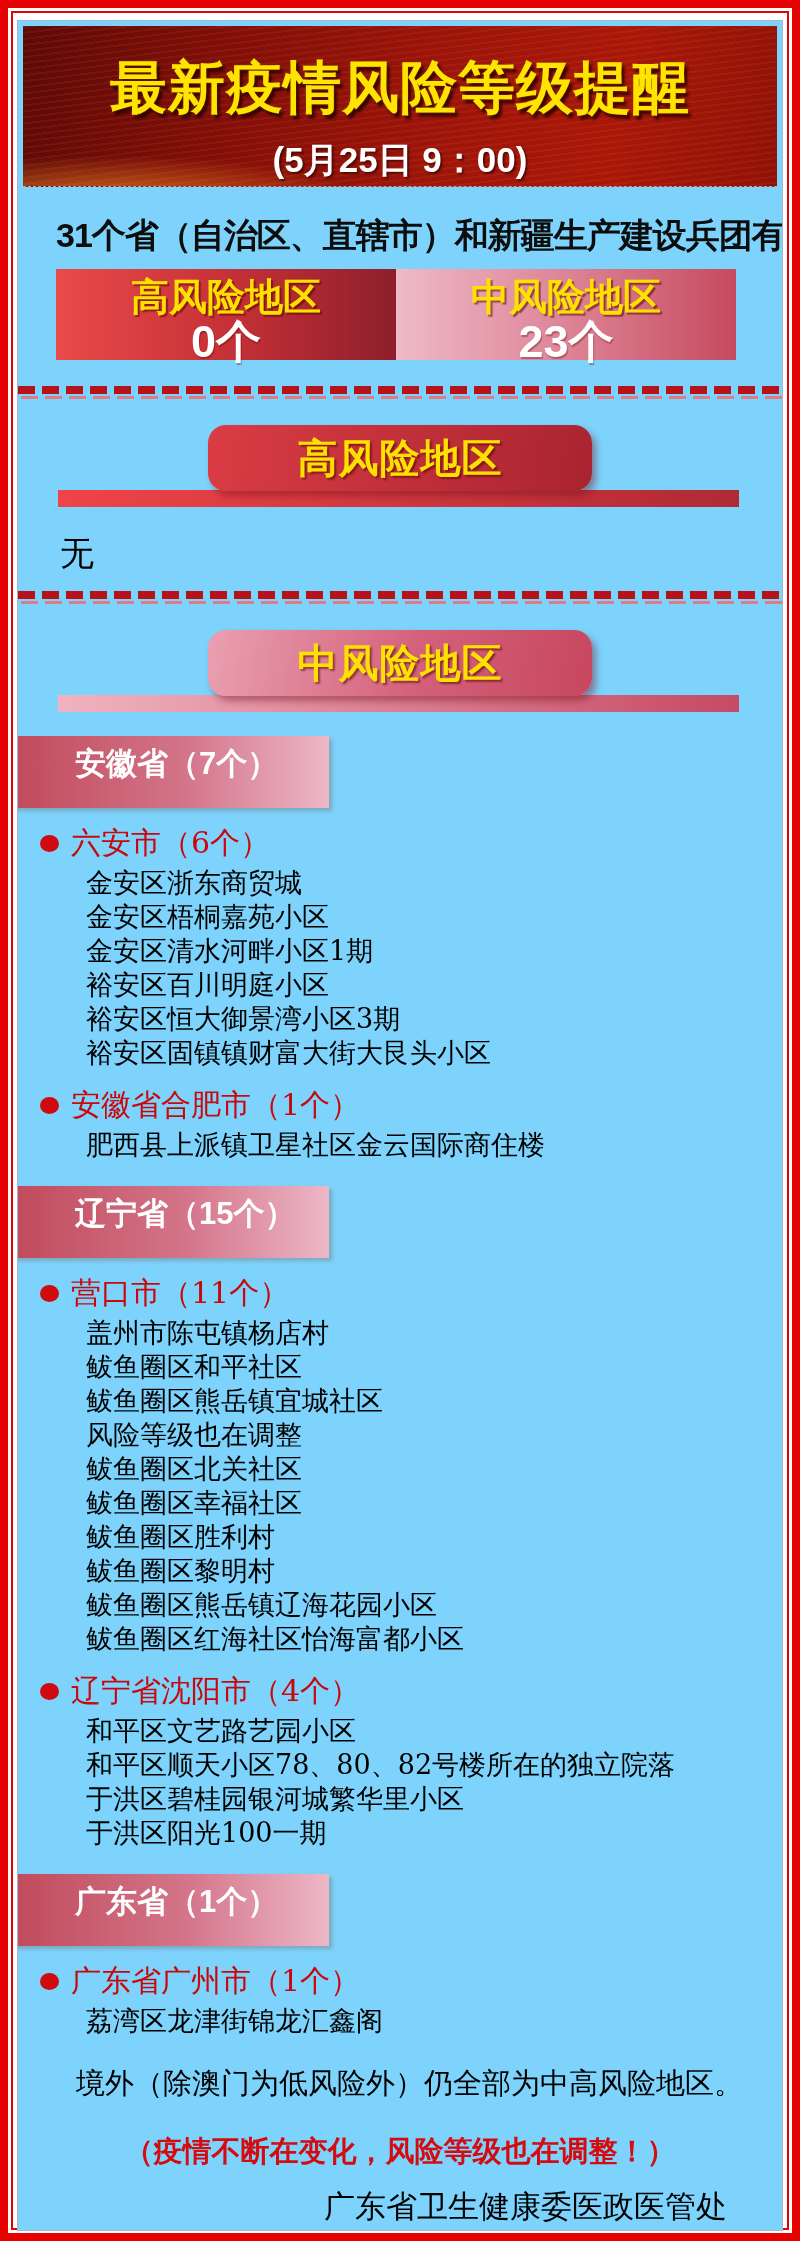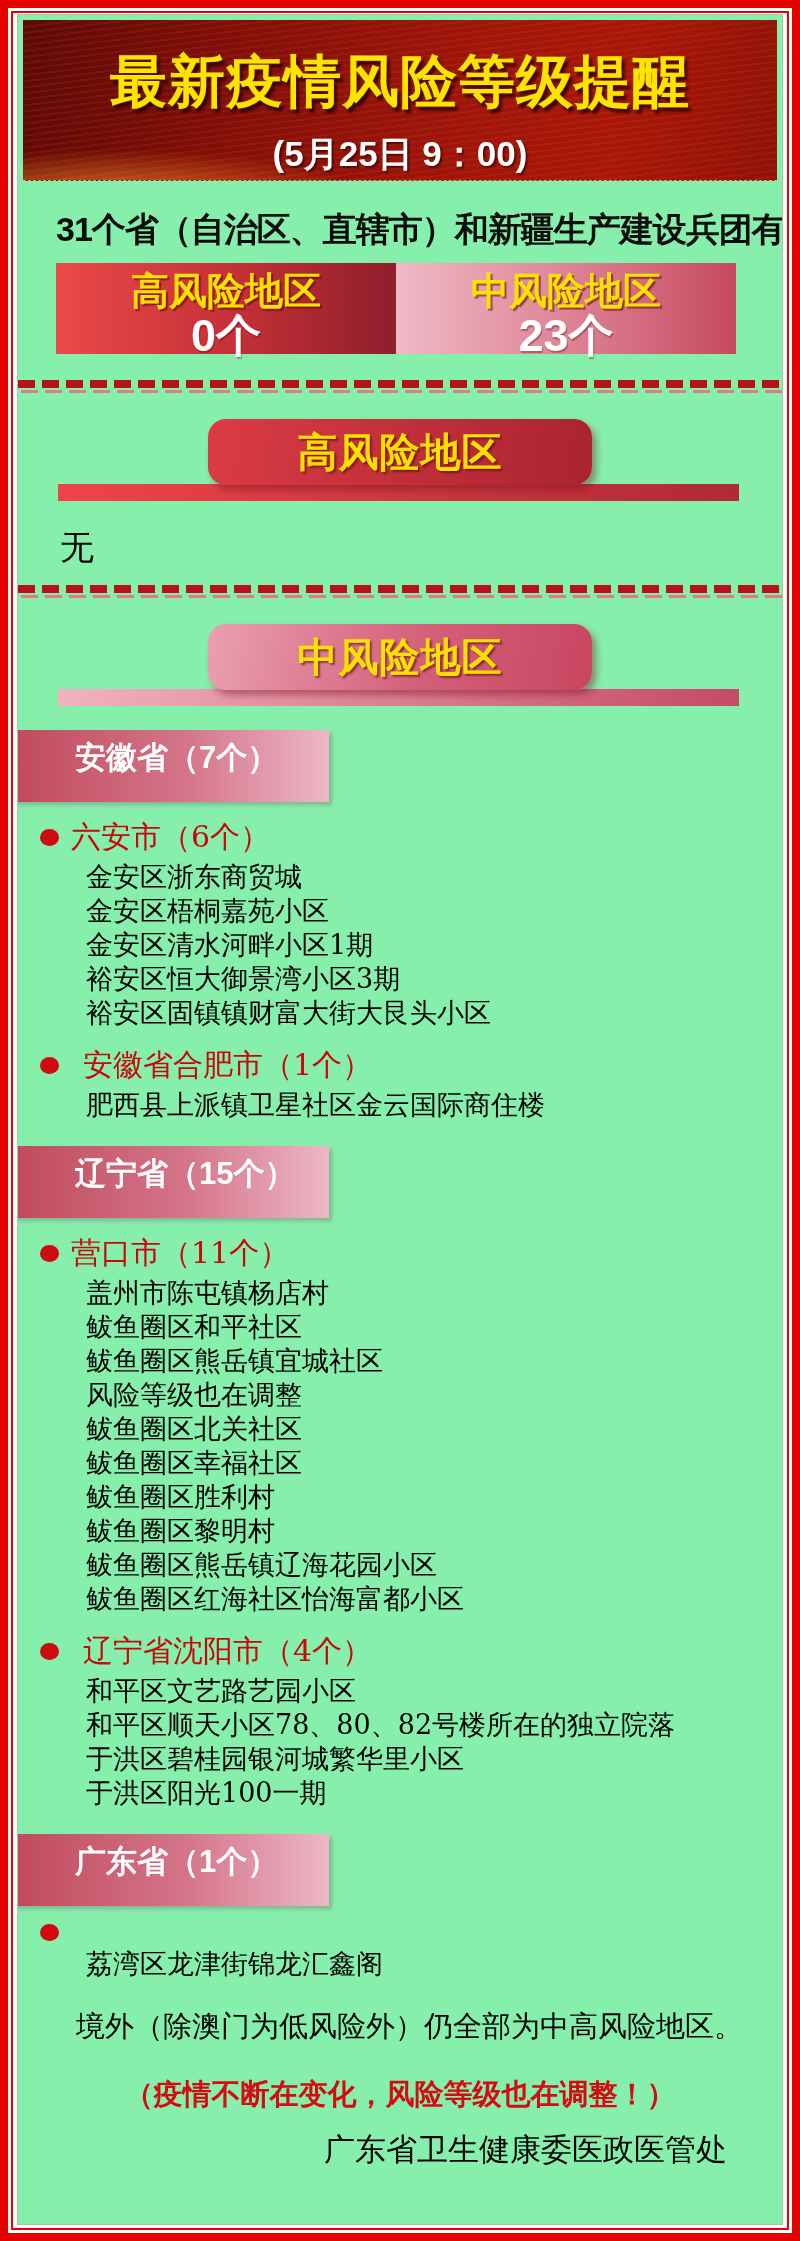--- a/index.html
+++ b/index.html
@@ -1,21 +1,21 @@
 <!DOCTYPE html>
 <html><head>
 <meta charset="utf-8">
 <style>
   html,body{margin:0;padding:0;background:#fff;}
   .poster{position:relative;width:800px;height:2241px;background:#e60000;overflow:hidden;
           font-family:"Liberation Sans",sans-serif;}
   .frame-white{position:absolute;inset:8px;background:#ffffff;}
   .frame-pin{position:absolute;inset:11px;border:2px solid #e60000;background:#ffffff;}
-  .panel{position:absolute;left:17px;top:14px;width:766px;height:2211px;box-sizing:border-box;
-         background:#86efac;border:1px dotted #d09a9a;overflow:hidden;}
+  .panel{position:absolute;left:17px;top:20px;width:766px;height:2211px;box-sizing:border-box;
+         background:#7dd3fc;border:1px dotted #d09a9a;overflow:hidden;}
 
   
   .hero{position:relative;margin:5px 5px 0;height:160px;border-bottom:1px dashed #d09a9a;
     background:
       radial-gradient(ellipse 55% 50% at 12% 112%, rgba(255,150,40,.75), rgba(255,150,40,0) 62%),
       radial-gradient(ellipse 45% 38% at 52% 120%, rgba(255,120,25,.5), rgba(255,120,25,0) 58%),
       repeating-linear-gradient(173deg, rgba(255,95,55,.10) 0 2px, rgba(0,0,0,0) 2px 6px),
       linear-gradient(100deg,#5c0a07 0%,#7e0f08 25%,#9c150a 55%,#a81808 78%,#8e1208 100%);}
   .hero-title{padding-top:24px;text-align:center;font-size:57px;font-weight:bold;color:#ffe400;
       letter-spacing:1px;text-shadow:0 0 2px #803c00,3px 4px 3px rgba(40,0,0,.85);}
@@ -56,21 +56,21 @@
   .section-head.high .section-banner{background:linear-gradient(100deg,#da3c44,#a92430);}
   .section-head.med  .section-banner{background:linear-gradient(100deg,#e9a0b0 0%,#d4607a 55%,#c84660 100%);}
   .none{margin:24px 0 0 42px;font-size:34px;color:#000;font-family:"DejaVu Serif",serif;}
 
   
   .prov-box{width:316px;height:72px;margin:24px 0 0 -5px;box-sizing:border-box;padding-left:62px;
       background:linear-gradient(90deg,#c04a5b 0%,#d4758a 55%,#ecb7c6 100%);
       color:#fff;font-weight:bold;font-size:31px;line-height:56px;
       box-shadow:3px 3px 4px rgba(120,120,120,.45);}
   .city-row{display:flex;align-items:center;margin:18px 0 0 22px;}
-  .group:nth-child(n+2) .city-row{gap:12px;}
+  .group:nth-child(n+2) .city-row{}
   .bullet{width:19px;height:17px;border-radius:50%;background:#cf0b10;margin-right:12px;flex:none;}
   .city-label{font-size:30px;font-weight:normal;color:#c9080b;line-height:34px;
       font-family:"DejaVu Serif",serif;}
   .areas{margin-top:6px;}
   .area{margin-left:68px;font-size:27px;line-height:34px;color:#000;
       font-family:"DejaVu Serif",serif;}
 
   
   .note{margin:26px 0 0 58px;font-size:29px;color:#000;font-family:"DejaVu Serif",serif;}
   .warning{margin:28px 0 0;text-align:center;font-size:29px;font-weight:bold;color:#d40b10;
@@ -130,20 +130,21 @@
       <span class="bullet"></span>
       <span class="city-label">六安市（6个）</span>
     </div>
     <div class="areas">
   <div class="area">金安区浙东商贸城</div>
 
   <div class="area">金安区梧桐嘉苑小区</div>
 
   <div class="area">金安区清水河畔小区1期</div>
 
+  <div class="area">裕安区百川明庭小区</div>
 
   <div class="area">裕安区恒大御景湾小区3期</div>
 
   <div class="area">裕安区固镇镇财富大街大艮头小区</div>
 </div>
   </div>
 
   <div class="group">
     <div class="city-row">
       <span class="bullet"></span>
@@ -205,20 +206,21 @@
   </div>
 </div>
   </div>
 
   <div class="province">
     <div class="prov-box">广东省（1个）</div>
     <div>
   <div class="group">
     <div class="city-row">
       <span class="bullet"></span>
+      <span class="city-label">广东省广州市（1个）</span>
     </div>
     <div class="areas">
   <div class="area">荔湾区龙津街锦龙汇鑫阁</div>
 </div>
   </div>
 </div>
   </div>
 </div>
 
     <div class="note">境外（除澳门为低风险外）仍全部为中高风险地区。</div>

